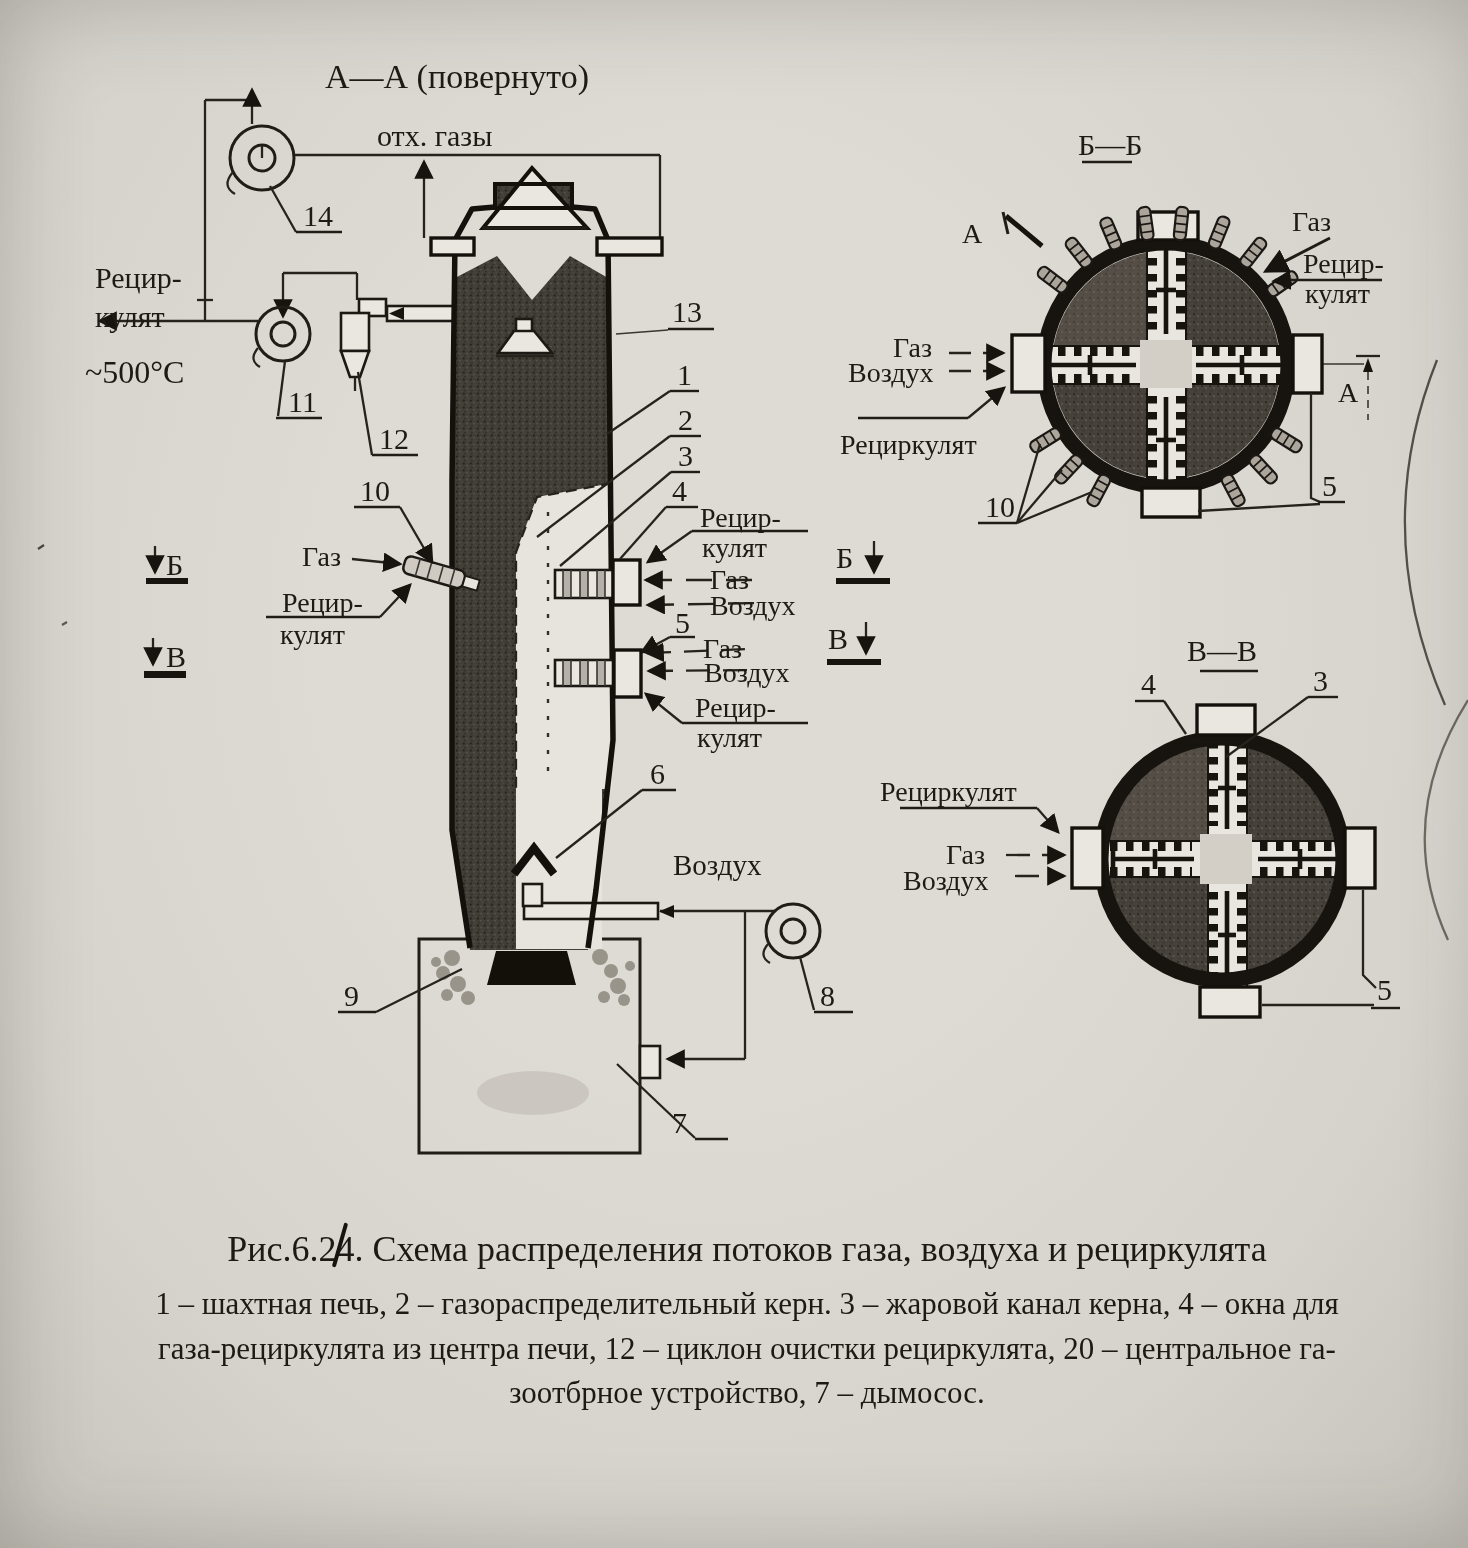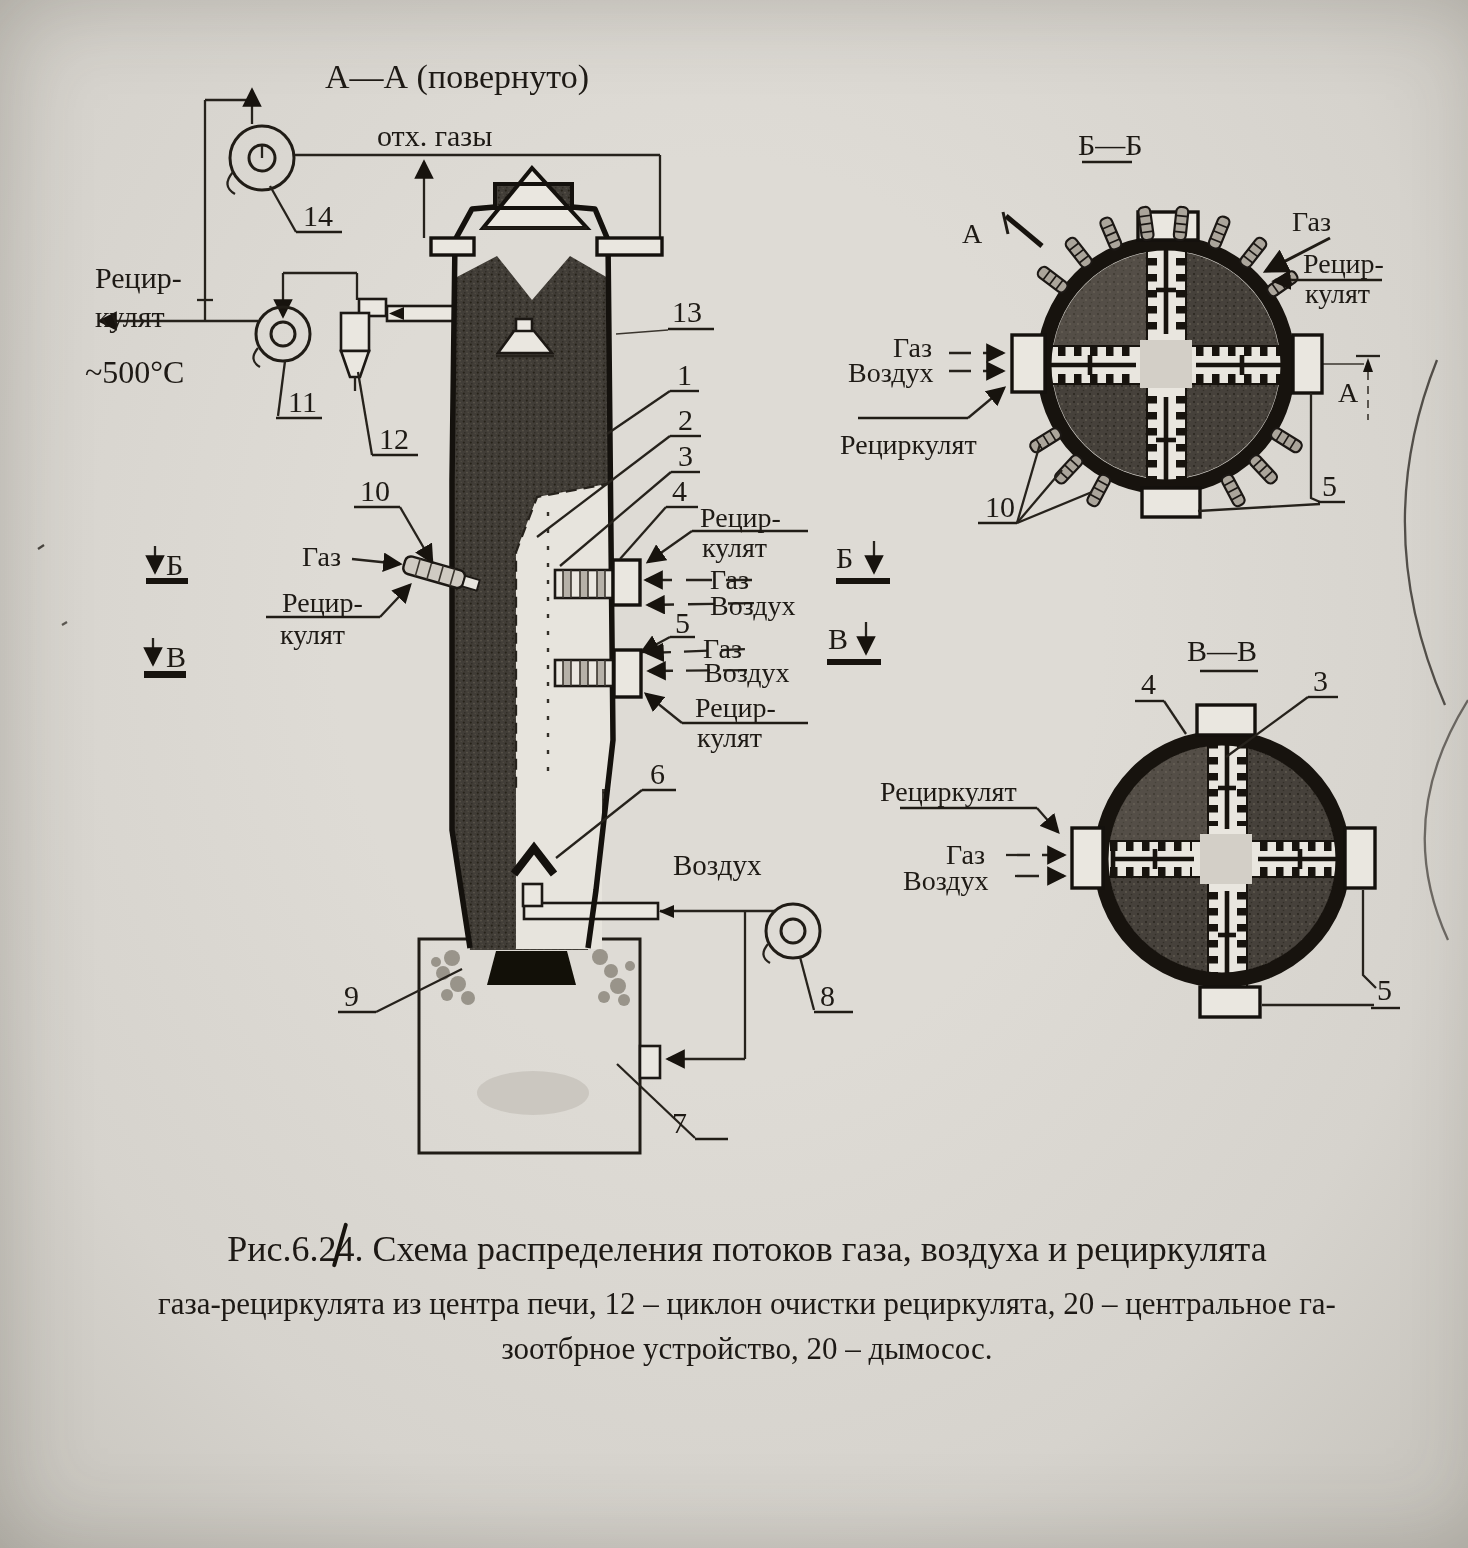--- a/index.html
+++ b/index.html
@@ -440,16 +440,17 @@
   <text x="1313" y="691" class="t30">3</text>
   <text x="880" y="801" class="t28">Рециркулят</text>
   <text x="946" y="864" class="t28">Газ</text>
   <text x="903" y="890" class="t28">Воздух</text>
   <text x="1377" y="1000" class="t30">5</text>
 </svg>
 
   <div id="cap1" class="caption"><span>Рис.6.2</span><span class="struck">4</span><span>. Схема распределения потоков газа, воздуха и рециркулята</span></div>
 
   <div id="legend">
+    <div class="legend-line">1 – шахтная печь, 2 – газораспределительный керн. 3 – жаровой канал керна, 4 – окна для</div>
     <div class="legend-line">газа-рециркулята из центра печи, 12 – циклон очистки рециркулята, 20 – центральное га-</div>
-    <div class="legend-line">зоотбрное устройство, 20 – дымосос.</div>
+    <div class="legend-line">зоотбрное устройство, 7 – дымосос.</div>
   </div>
 </div>
 
 </body></html>

